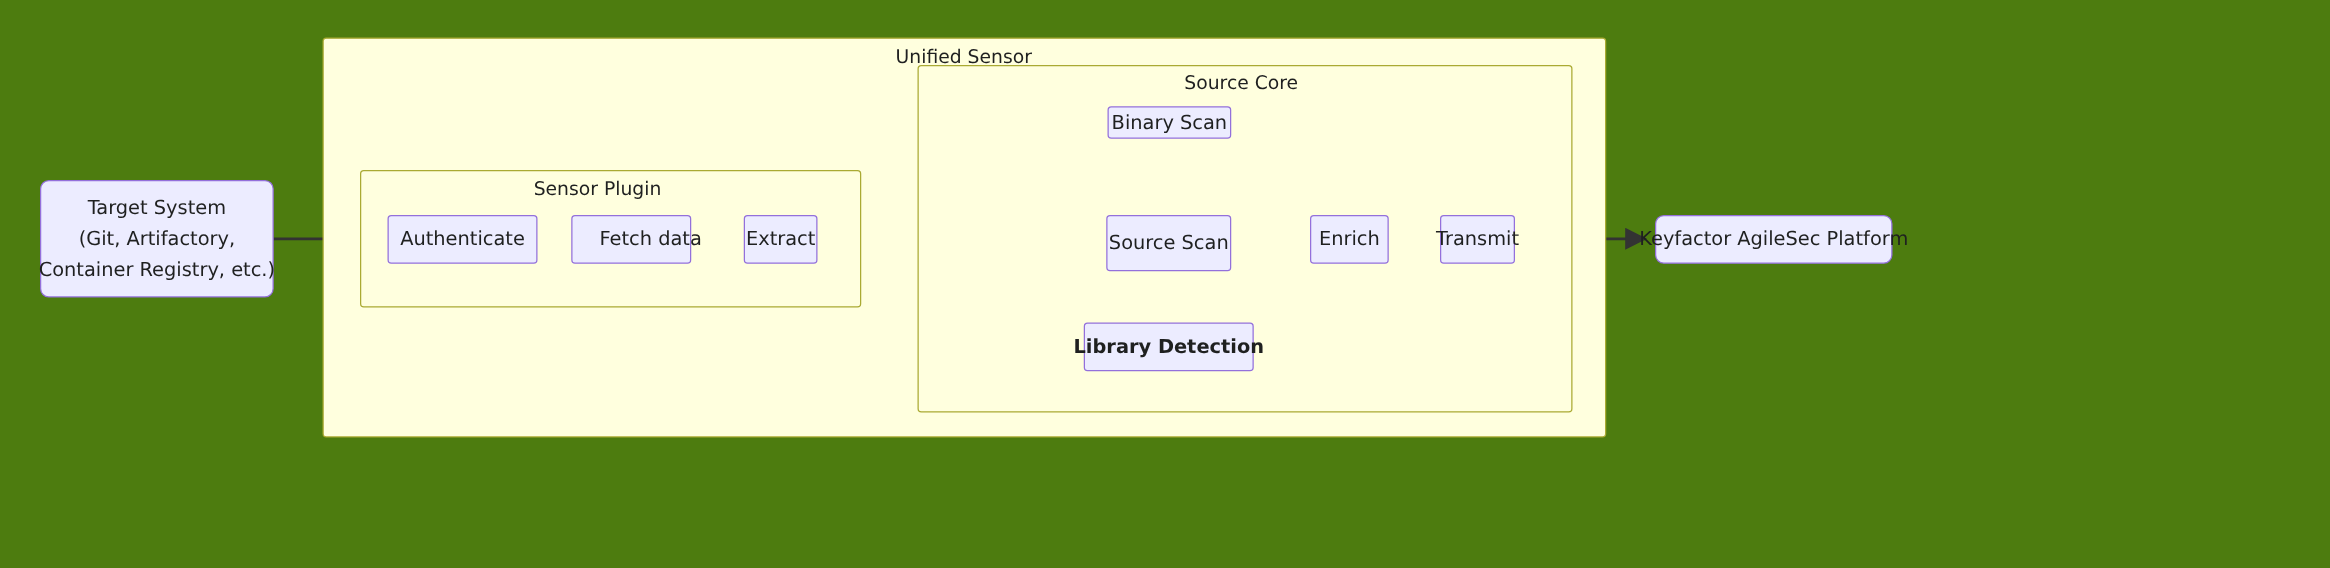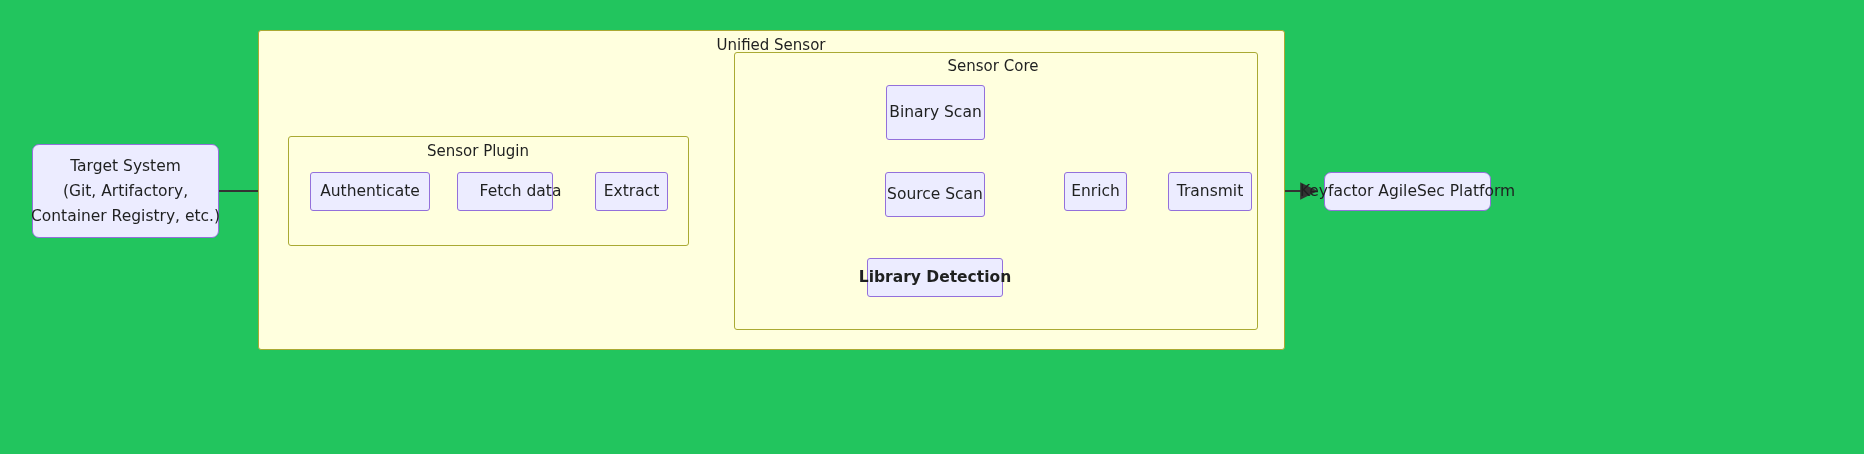--- a/index.html
+++ b/index.html
@@ -11,21 +11,21 @@
   body {
     font-family: "DejaVu Sans", "Liberation Sans", sans-serif;
     width: 1864px;
     height: 454px;
     overflow: hidden;
   }
   #stage {
     position: relative;
     width: 1864px;
     height: 454px;
-    background: #22c55e;
+    background: #4d7c0f;
   }
   svg.edges {
     position: absolute;
     left: 0;
     top: 0;
     width: 1864px;
     height: 454px;
     pointer-events: none;
   }
 
@@ -113,41 +113,41 @@
     </g>
   </svg>
 
   <div class="cluster" style="left:258px; top:30px; width:1027px; height:320px;"></div>
   <div class="cluster-label" style="left:771px; top:36px;">Unified Sensor</div>
 
   <div class="cluster" style="left:288px; top:136px; width:401px; height:110px;"></div>
   <div class="cluster-label" style="left:468px; top:142px;margin-left:10px;">Sensor Plugin</div>
 
   <div class="cluster" style="left:734px; top:52px; width:524px; height:278px;"></div>
-  <div class="cluster-label" style="left:993px; top:57px;">Sensor Core</div>
+  <div class="cluster-label" style="left:993px; top:57px;">Source Core</div>
 
   <div class="node rounded" style="left:32px; top:144px; width:187px; height:94px; flex-direction:column; line-height:25px;">
     <span>Target System</span>
     <span>(Git, Artifactory,</span>
     <span>Container Registry, etc.)</span>
   </div>
 
   <div class="node" style="left:310px; top:172px; width:120px; height:39px;">Authenticate</div>
 
   <div class="node" style="left:457px; top:172px; width:96px; height:39px;padding-left:40px;">Fetch data</div>
 
-  <div class="node" style="left:595px; top:172px; width:73px; height:39px;">Extract</div>
+  <div class="node" style="left:595px; top:172px; width:59px; height:39px;">Extract</div>
 
   <div class="junction" style="left:764px; top:190px;"></div>
 
-  <div class="node" style="left:886px; top:85px; width:99px; height:55px;">Binary Scan</div>
+  <div class="node" style="left:886px; top:85px; width:99px; height:26px;">Binary Scan</div>
 
   <div class="node" style="left:885px; top:172px; width:100px; height:45px;">Source Scan</div>
 
   <div class="node" style="left:867px; top:258px; width:136px; height:39px;font-weight:bold;">Library Detection</div>
 
-  <div class="node" style="left:1048px; top:172px; width:63px; height:39px;margin-left:16px;">Enrich</div>
+  <div class="node" style="left:1048px; top:172px; width:63px; height:39px;">Enrich</div>
 
-  <div class="node" style="left:1152px; top:172px; width:84px; height:39px;margin-left:16px;">Transmit</div>
+  <div class="node" style="left:1152px; top:172px; width:60px; height:39px;">Transmit</div>
 
-  <div class="node rounded" style="left:1324px; top:172px; width:167px; height:39px;">Keyfactor AgileSec Platform</div>
+  <div class="node rounded" style="left:1324px; top:172px; width:190px; height:39px;">Keyfactor AgileSec Platform</div>
 
 </div>
 
 </body></html>

